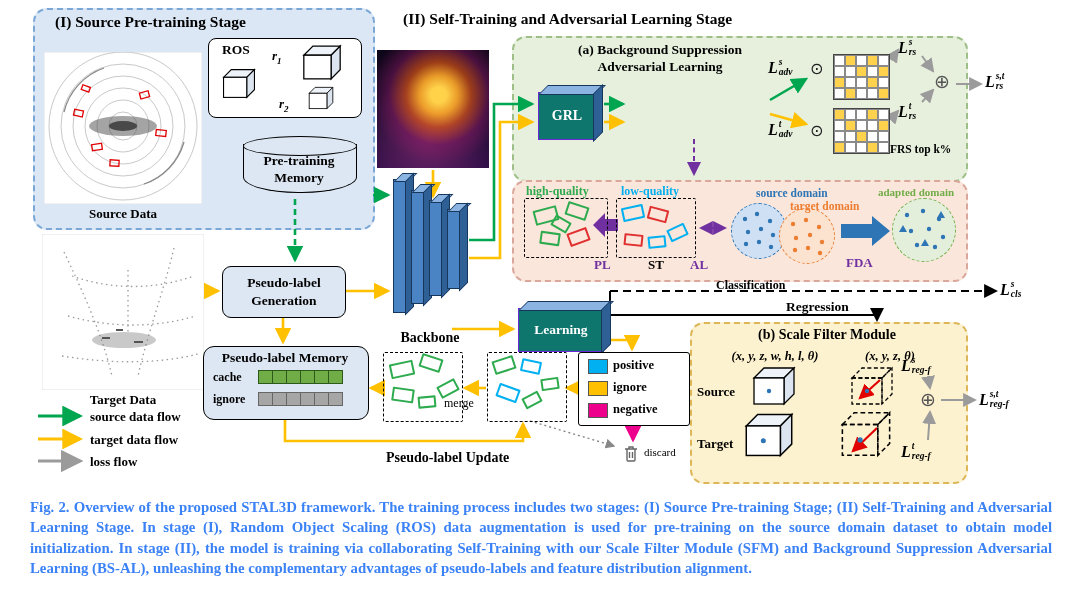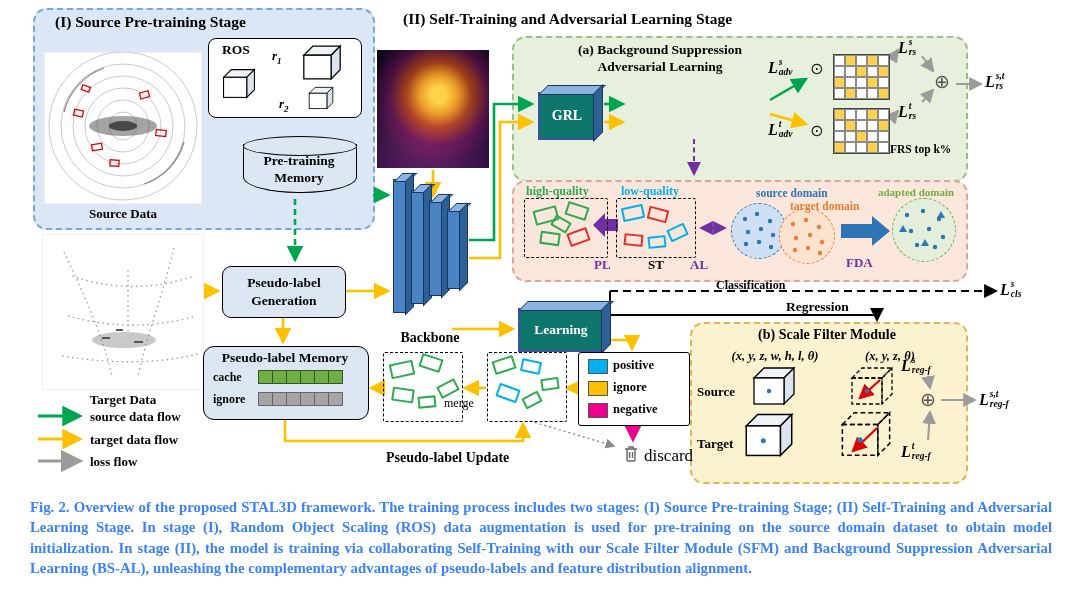--- a/index.html
+++ b/index.html
@@ -518,19 +518,19 @@
   <div class="wbox" style="left:578px;top:352px;width:110px;height:72px;border-radius:3px"></div>
   <div class="sq" style="left:588px;top:359px;background:#00b0f0"></div>
   <div class="sq" style="left:588px;top:381px;background:#ffc000"></div>
   <div class="sq" style="left:588px;top:403px;background:#ec008c"></div>
   <div class="lbl" style="left:613px;top:358px;font-size:12.5px">positive</div>
   <div class="lbl" style="left:613px;top:380px;font-size:12.5px">ignore</div>
   <div class="lbl" style="left:613px;top:402px;font-size:12.5px">negative</div>
   <svg class="img" style="left:622px;top:443px;z-index:6" width="18" height="20" viewBox="0 0 18 20">
     <path d="M3,6 h12 M5,6 v11 a1,1 0 0 0 1,1 h6 a1,1 0 0 0 1,-1 v-11 M7,6 v-2 h4 v2 M7.5,9 v6 M10.5,9 v6" stroke="#666" fill="none" stroke-width="1.4"></path>
   </svg>
-  <div class="lbl" style="left:644px;top:446px;font-size:17px;font-weight:400">discard</div>
+  <div class="lbl" style="left:644px;top:446px;font-size:11px;font-weight:400">discard</div>
   <div class="lbl" style="left:386px;top:450px;font-size:14px">Pseudo-label Update</div>
 
   <div id="caption">
     <p>Fig. 2. Overview of the proposed STAL3D framework. The training process includes two stages: (I) Source Pre-training Stage; (II) Self-Training and Adversarial Learning Stage. In stage (I), Random Object Scaling (ROS) data augmentation is used for pre-training on the source domain dataset to obtain model initialization. In stage (II), the model is training via collaborating Self-Training with our Scale Filter Module (SFM) and Background Suppression Adversarial Learning (BS-AL), unleashing the complementary advantages of pseudo-labels and feature distribution alignment.</p>
   </div>
 </div>
 
 </body></html>

